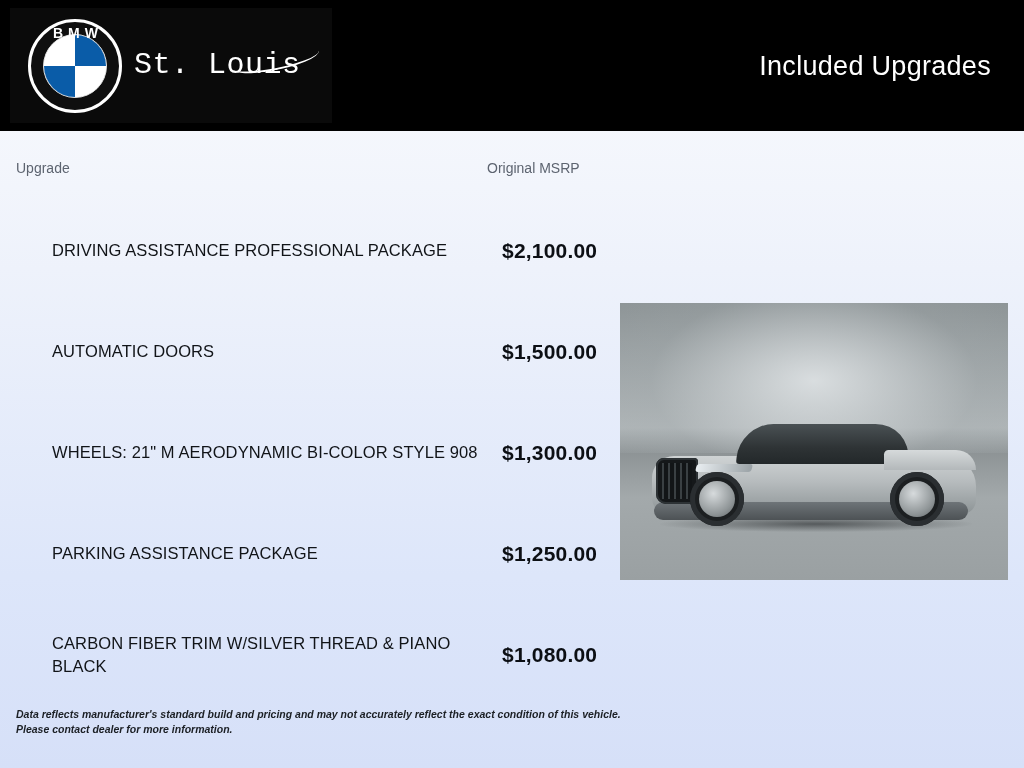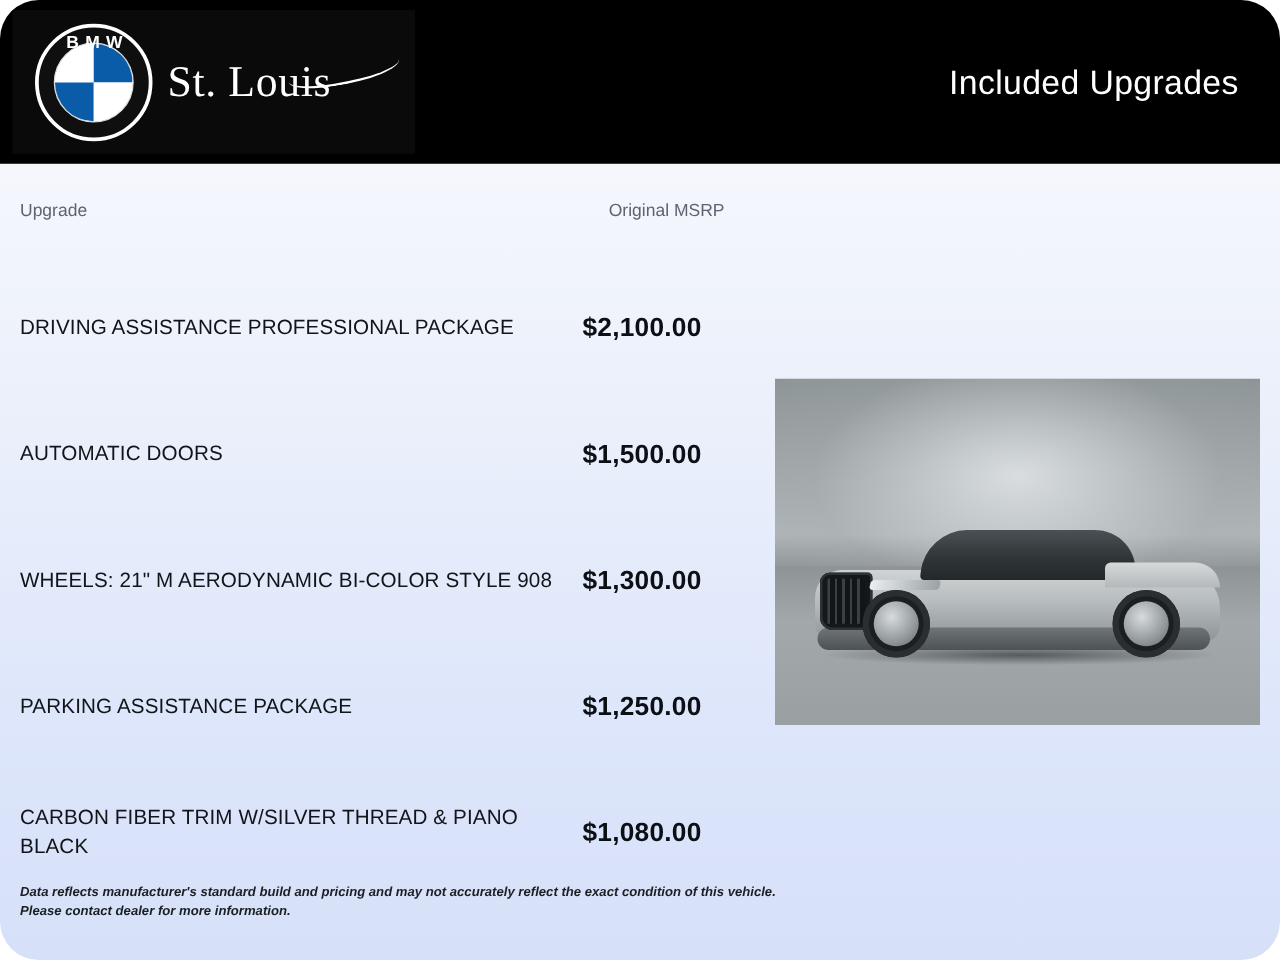--- a/index.html
+++ b/index.html
@@ -9,21 +9,20 @@
     overflow: hidden;
     font-family: "Liberation Sans", sans-serif;
     background: #ffffff;
   }
   .page {
     position: relative;
     width: 1024px;
     height: 768px;
     background: linear-gradient(to bottom, #fbfcfe 0%, #eef2fb 35%, #dde6fa 75%, #d6e0f8 100%);
     overflow: hidden;
-    border-radius: 31px;
   }
 
   
   .header {
     position: absolute;
     top: 0; left: 0;
     width: 1024px;
     height: 131px;
     background: #000000;
   }
@@ -91,22 +90,22 @@
     white-space: nowrap;
     font-family: "Liberation Serif", serif;
   }
   .wm-of {
     font-family: "DejaVu Serif", serif;
     font-style: italic;
     font-size: 17px;
     padding: 0 3px;
   }
   .wm-bottom {
-    font-family: Liberation Serif, serif;
-    font-size: 35px;
+    font-family: Liberation Mono, monospace;
+    font-size: 30px;
     line-height: 1.05;
     letter-spacing: 0.5px;
     white-space: nowrap;
   }
   .wm-swoosh {
     position: absolute;
     left: 96px;
     top: -2px;
     width: 90px;
     height: 22px;
@@ -144,23 +143,24 @@
   .head-msrp {
     position: absolute;
     left: 487px;
     top: 0;
     font-size: 14px;
     color: #5d6470;
   }
 
   .rows {
     position: absolute;
-    top: 212px;
+    top: 200px;
     left: 0;
     width: 812px;
+    padding-left: 36px;
   }
   .row {
     position: relative;
     height: 101px;
   }
   .row-name {
     position: absolute;
     left: 16px;
     width: 430px;
     top: 50%;

